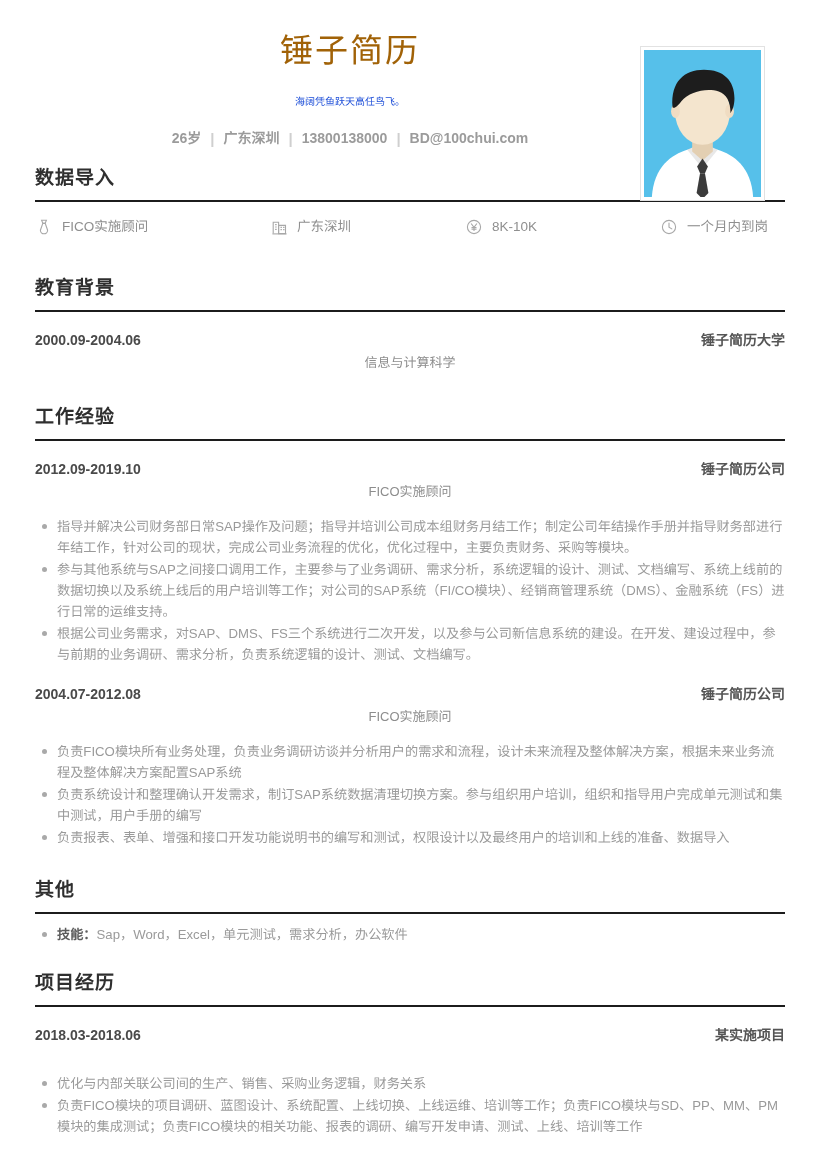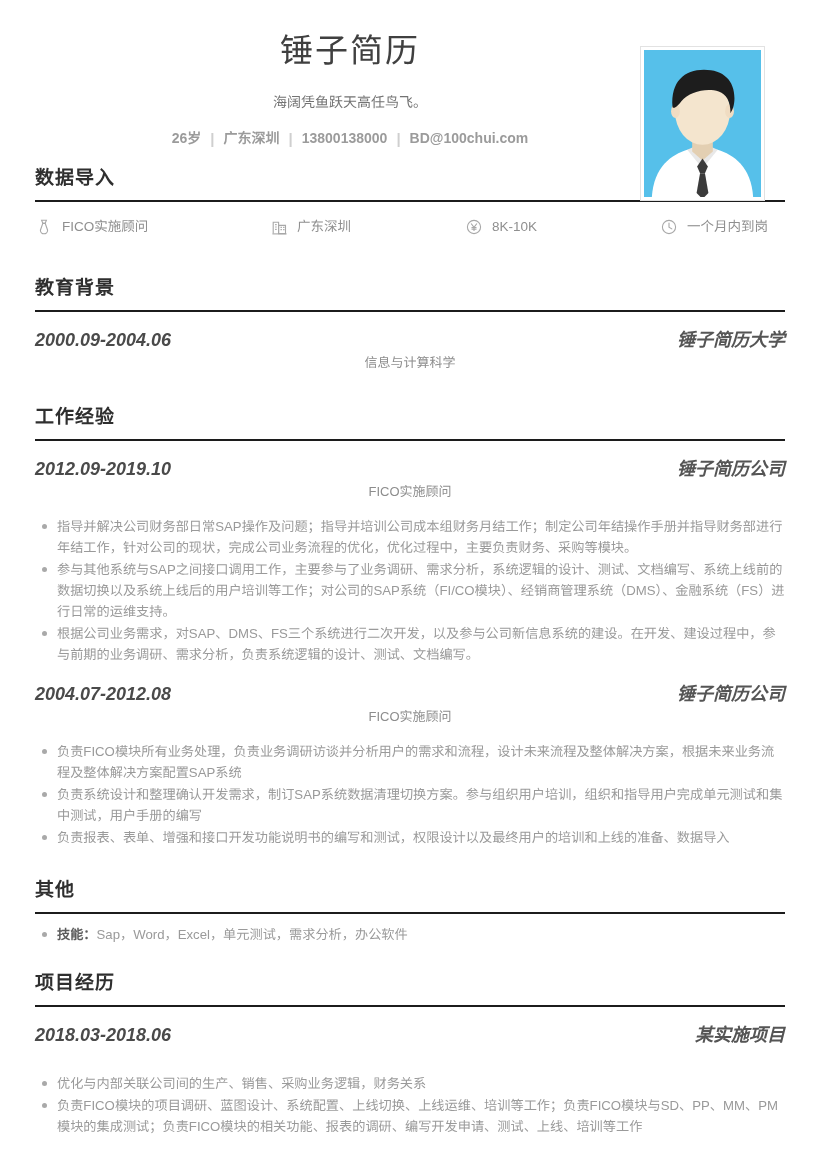--- a/index.html
+++ b/index.html
@@ -31,29 +31,29 @@
     padding-top: 28px;
     box-sizing: border-box;
   }
   .header-text {
     text-align: center;
     padding-right: 120px;
   }
   .resume-name {
     font-size: 33px;
     line-height: 46px;
-    color: #404040;
+    color: #a16207;
     font-weight: 400;
     letter-spacing: 2px;
     margin: 0 0 18px 0;
   }
   .resume-motto {
-    font-size: 14px;
+    font-size: 10px;
     line-height: 20px;
-    color: #737373;
+    color: #1d4ed8;
     margin: 0 0 16px 0;
   }
   .resume-contact {
     font-size: 14px;
     line-height: 20px;
     color: #9b9b9b;
     white-space: nowrap;
     font-weight: bold;
   }
   .resume-contact .sep {
@@ -97,25 +97,24 @@
     height: 0;
     border-top: 2px solid #1c1c1c;
     margin-bottom: 0;
   }
 
   
   .entry-head {
     display: flex;
     justify-content: space-between;
     align-items: baseline;
-    font-size: 18px;
+    font-size: 14px;
     font-weight: bold;
     color: #4a4a4a;
     line-height: 20px;
-    font-style: italic;
   }
   .entry-right { color: #555555; }
   .entry-sub {
     font-size: 13px;
     line-height: 20px;
     color: #8d8d8d;
     margin-top: 3px;
     text-align: center;
   }
 

